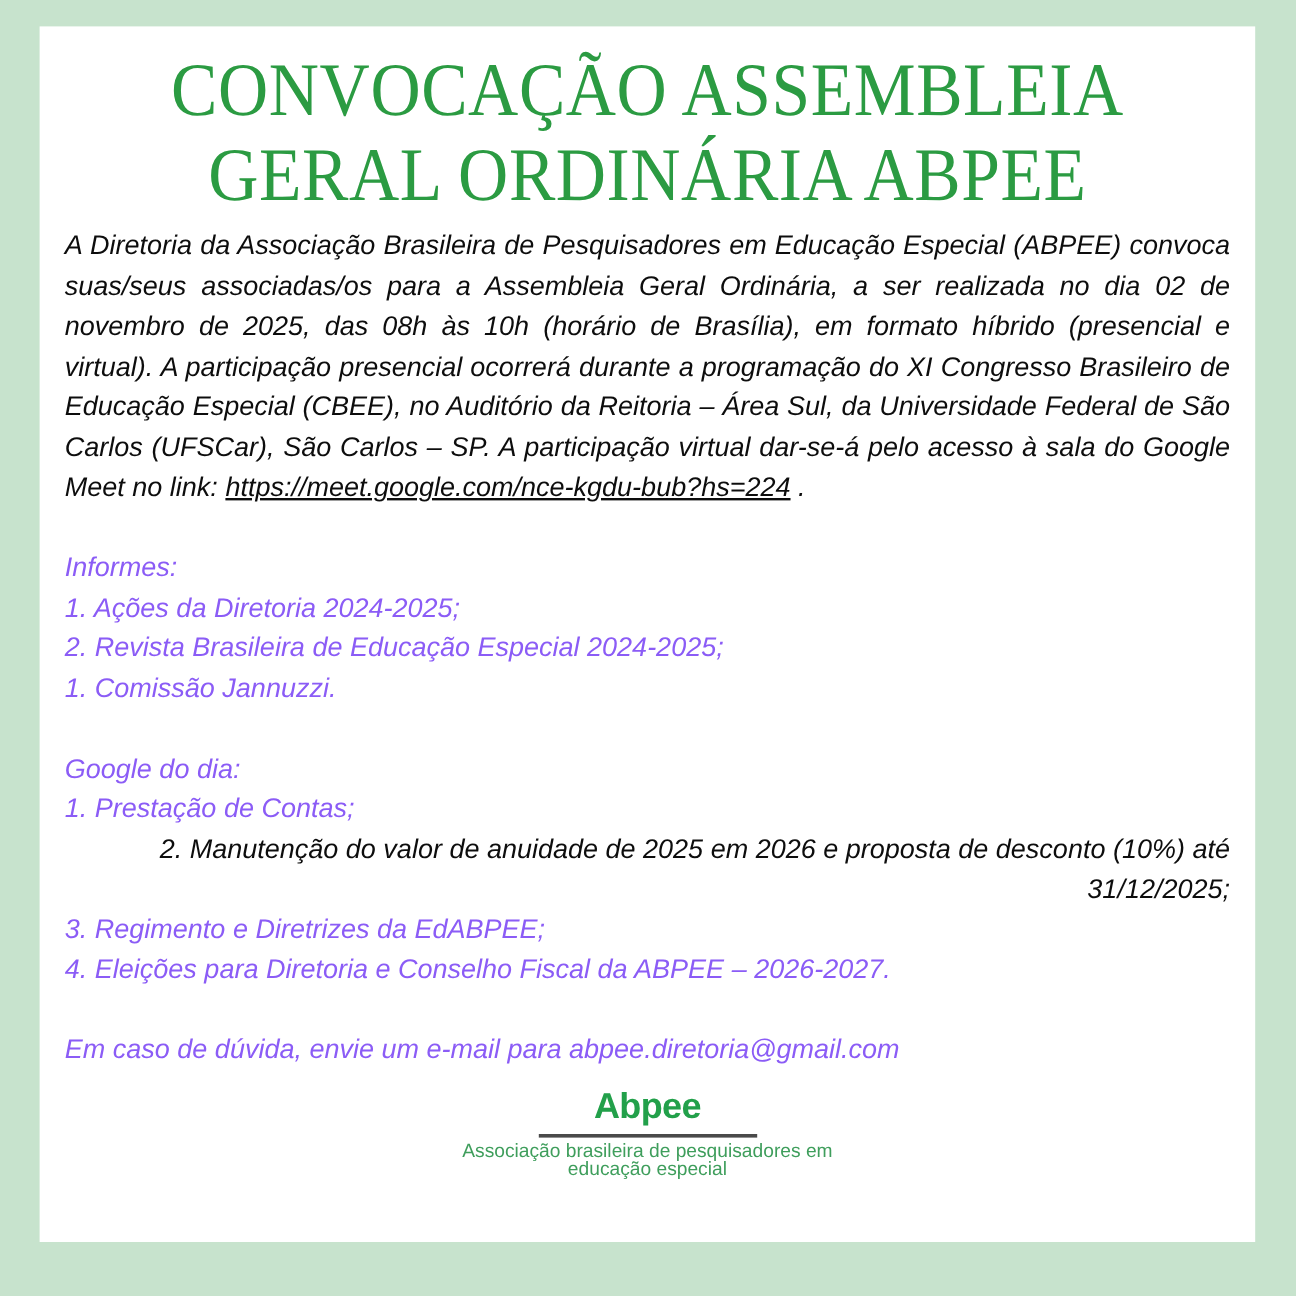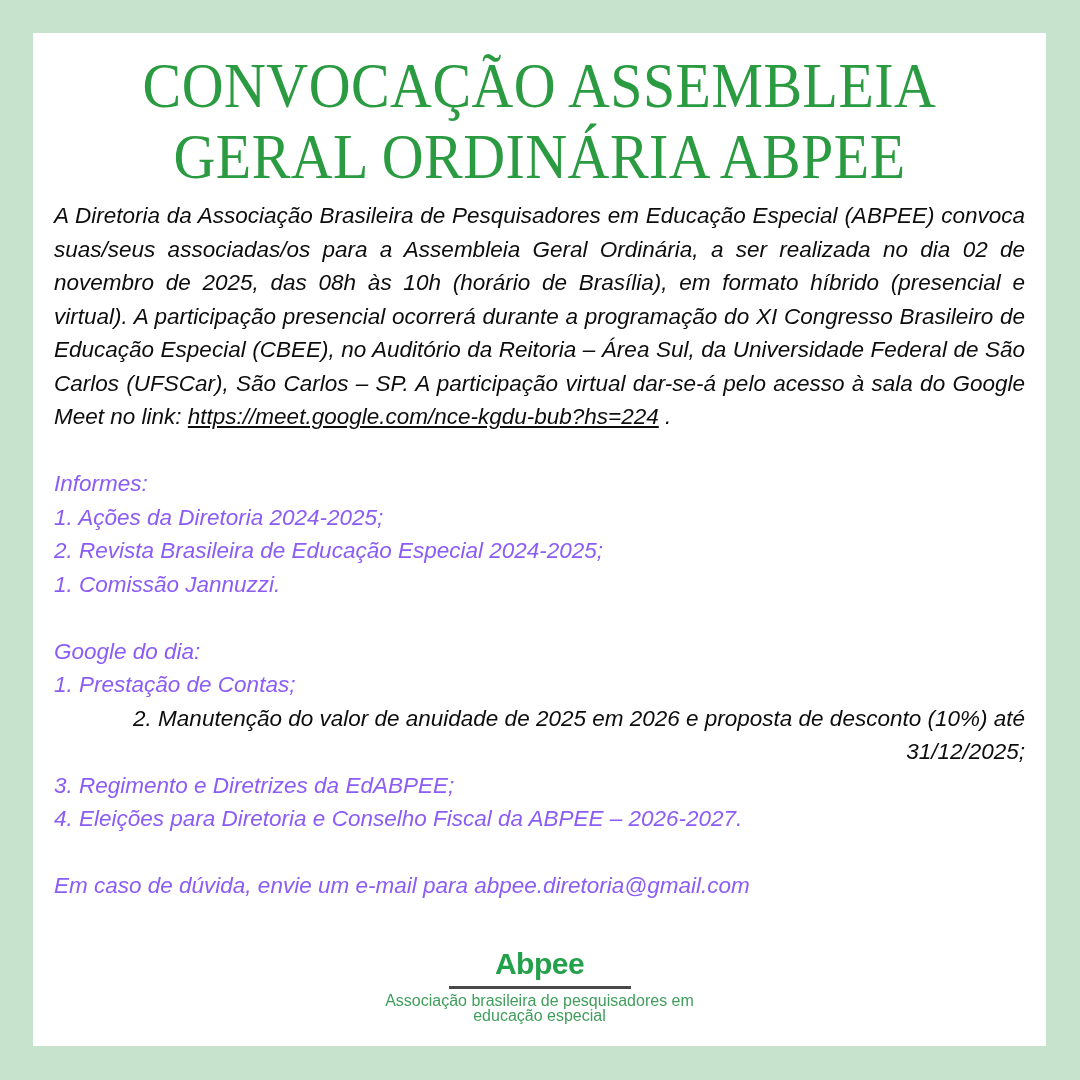--- a/index.html
+++ b/index.html
@@ -11,21 +11,21 @@
     width: 1080px;
     height: 1080px;
     background: #c7e3cd;
     font-family: "Liberation Sans", "DejaVu Sans", sans-serif;
     overflow: hidden;
   }
 
   #poster {
     position: absolute;
     left: 33px;
-    top: 33px;
+    top: 22px;
     width: 1013px;
     height: 1013px;
     background: #ffffff;
     box-sizing: border-box;
     overflow: hidden;
   }
 
   
   .title-block {
     padding-top: 18px;
@@ -70,21 +70,21 @@
   }
   .line {
     font-size: 22.5px;
     line-height: 33.5px;
     color: #8b5cf6;
     white-space: nowrap;
   }
 
   
   .logo-block {
-    margin-top: 44px;
+    margin-top: 14px;
     text-align: center;
   }
   .logo-word {
     font-size: 30px;
     font-weight: bold;
     color: #22a04a;
     letter-spacing: -0.5px;
     line-height: 34px;
   }
   .logo-rule {

